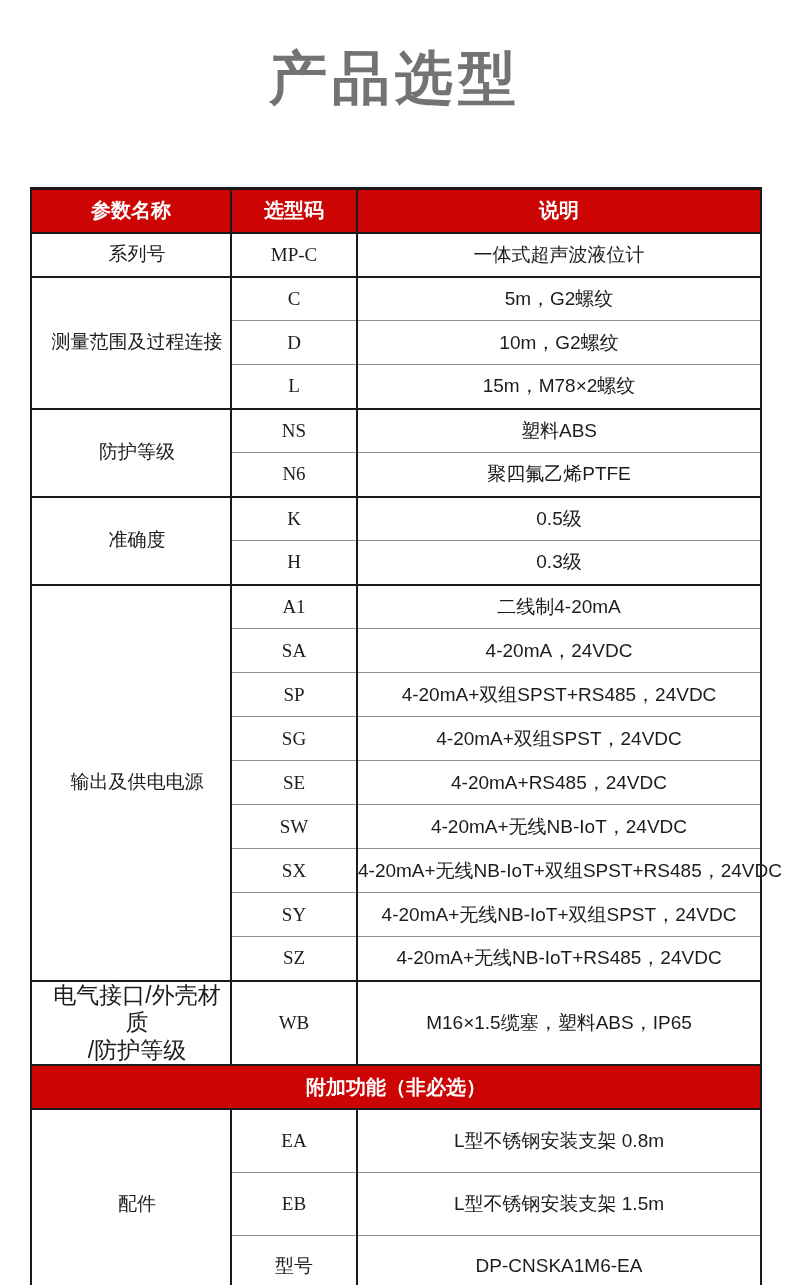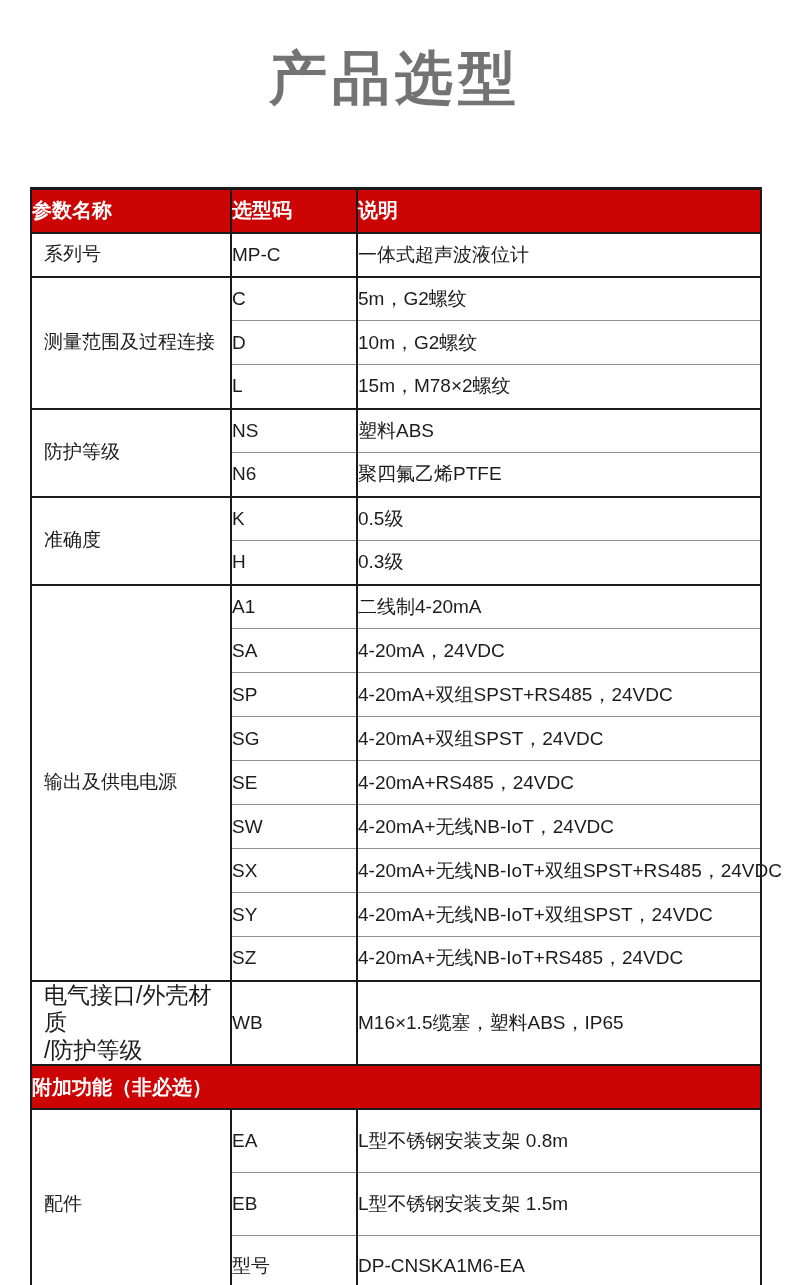--- a/index.html
+++ b/index.html
@@ -27,21 +27,21 @@
     width: 730px;
     border-collapse: collapse;
     table-layout: fixed;
   }
   col.c1 { width: 200px; }
   col.c2 { width: 126px; }
   col.c3 { width: 404px; }
 
   table.sel-table th,
   table.sel-table td {
-    text-align: left;
+    text-align: center;
     vertical-align: middle;
     border-left: 2px solid #1a1a1a;
     border-right: 2px solid #1a1a1a;
   }
 
   
   table.sel-table th {
     height: 44px;
     background: #cc0404;
     color: #ffffff;
@@ -58,21 +58,21 @@
     border-top: 1px solid #8f8f8f;
     border-bottom: 1px solid #8f8f8f;
   }
   tr.group-start > td { border-top: 2px solid #1a1a1a; }
   tr.last-row > td { border-bottom: 3px solid #0f172a; }
 
   td.param-cell { font-size: 19px; padding-left: 12px; }
   td.param-cell .pline { line-height: 1.2; }
   td.param-cell.small { font-size: 23px; }
   td.desc-cell { font-size: 19px; white-space: nowrap; margin-left: 16px; }
-  td.code-cell { font-size: 20px; }
+  td.code-cell { font-size: 20px; font-family: Liberation Serif, serif; }
 
   
   tr.section-bar-row > td {
     background: #cc0404;
     color: #ffffff;
     font-size: 20px;
     font-weight: 600;
     height: 44px;
     border-top: 2px solid #1a1a1a;
     border-bottom: 2px solid #1a1a1a;

